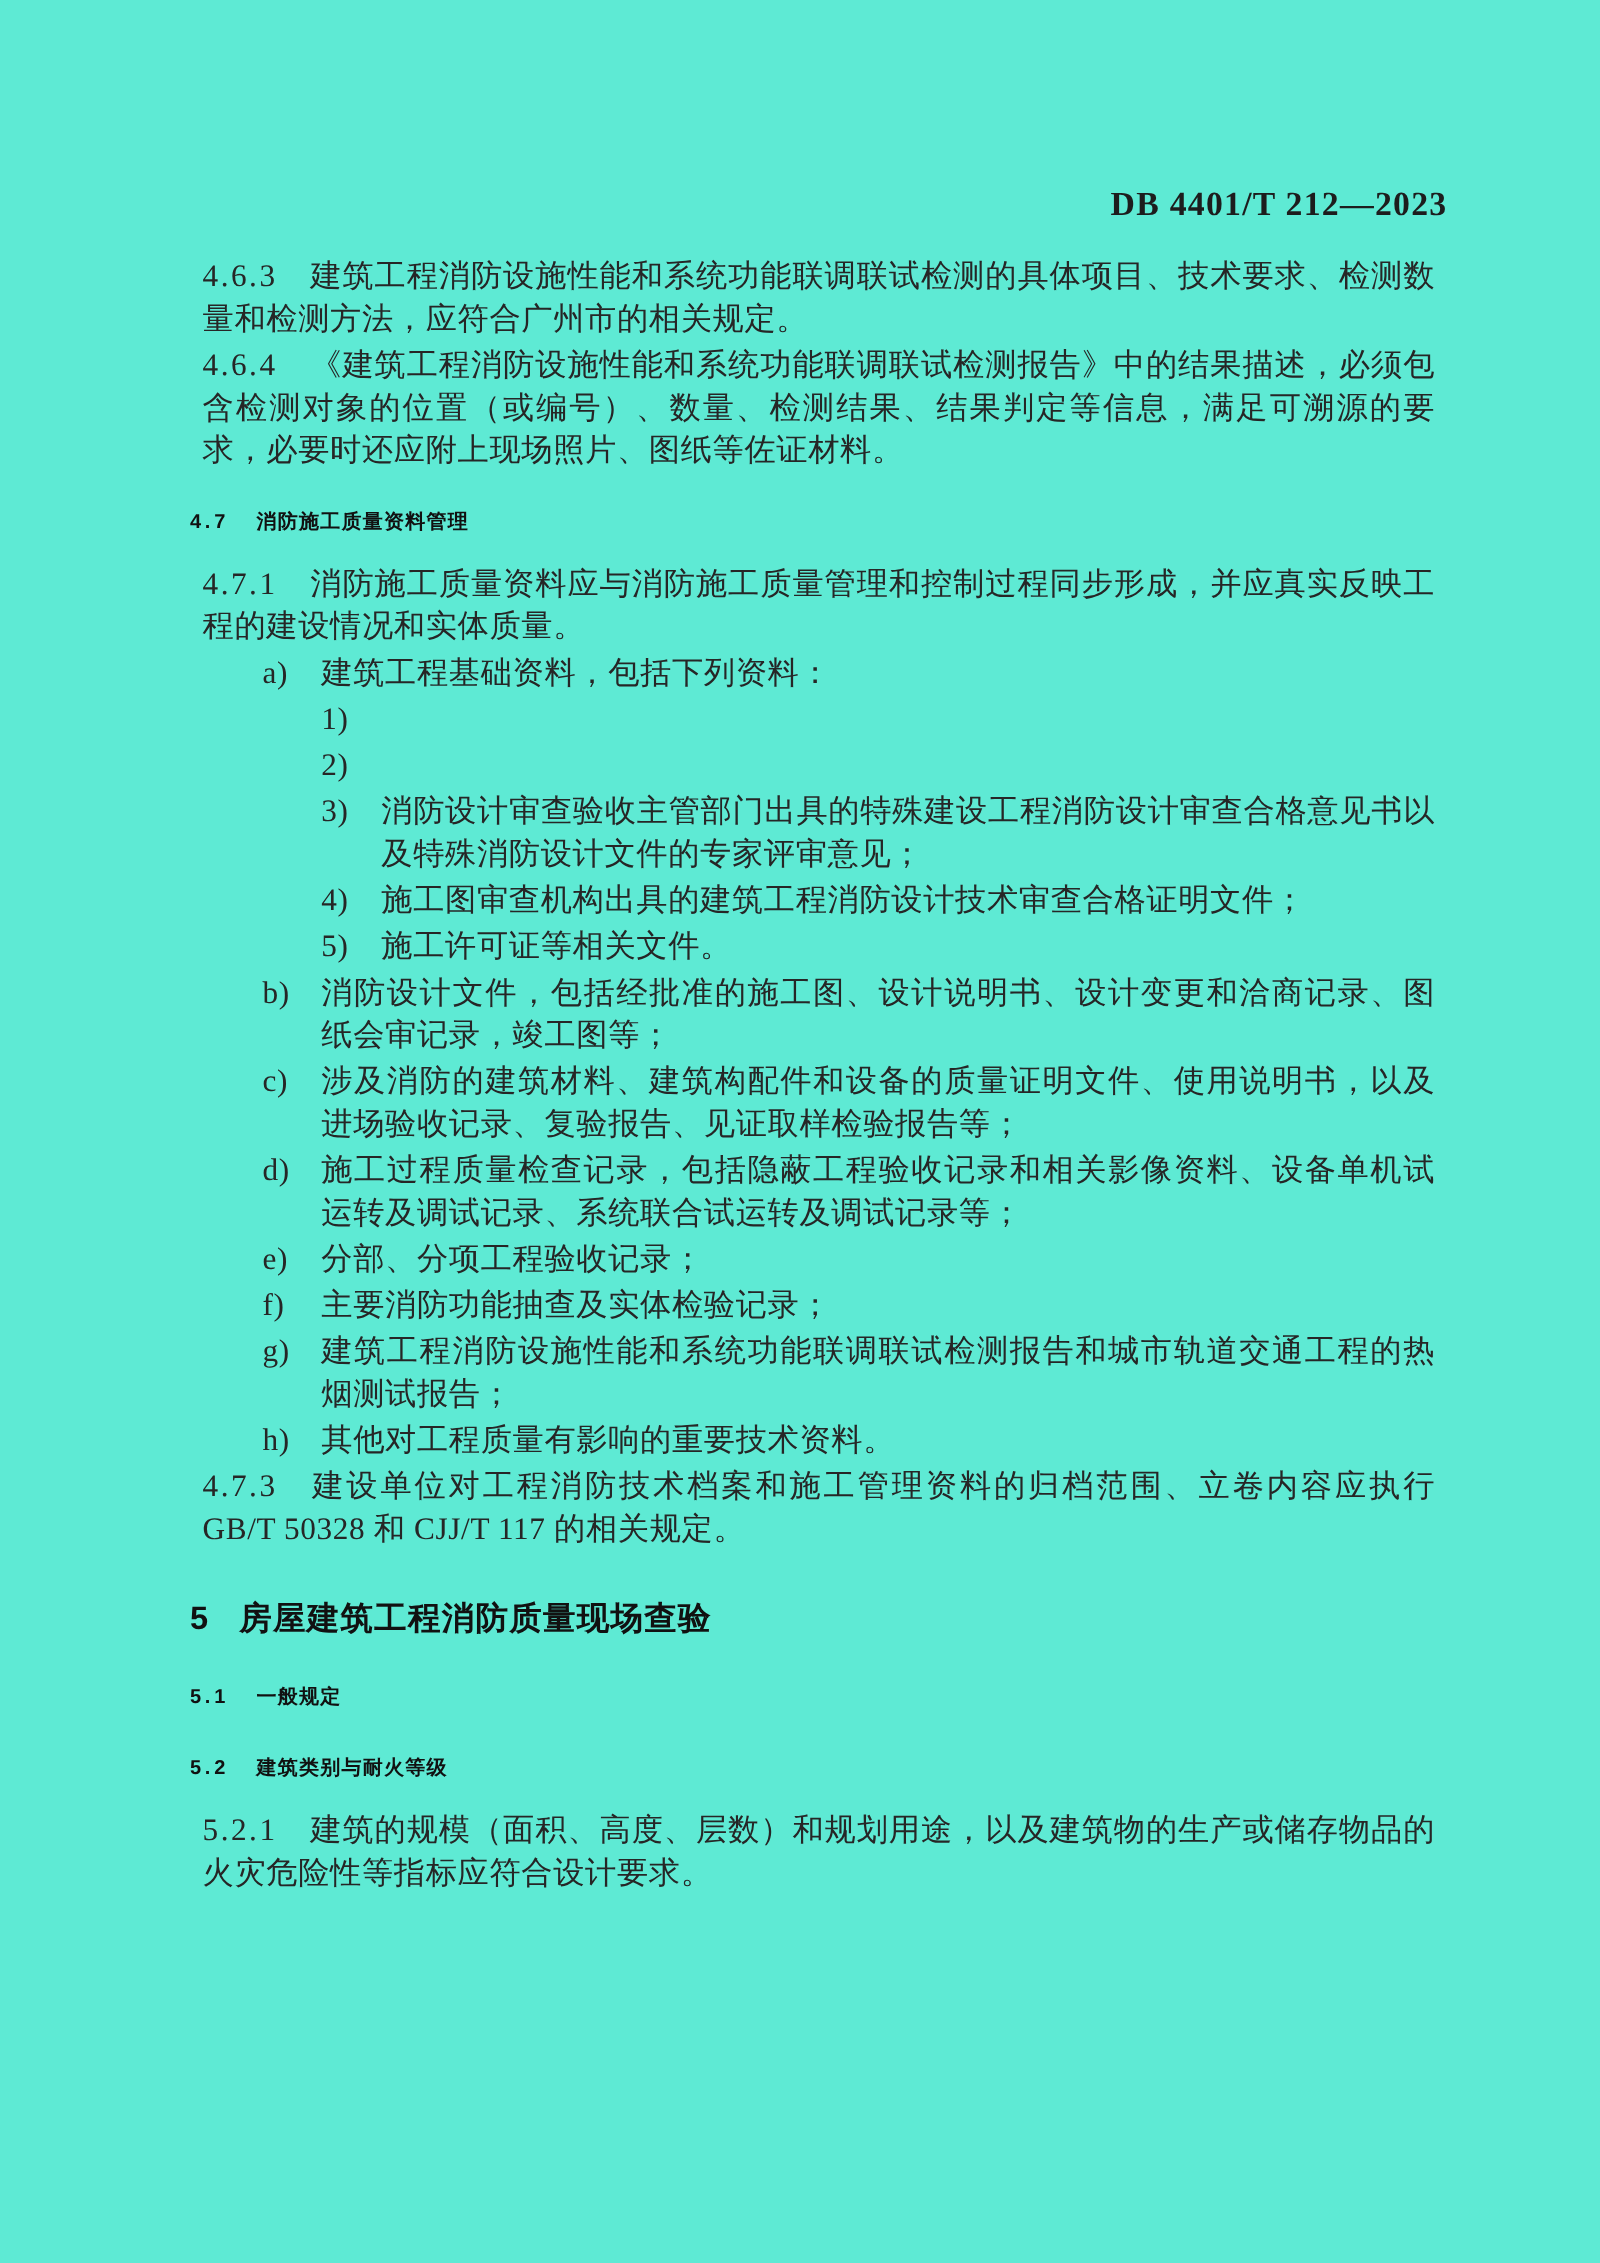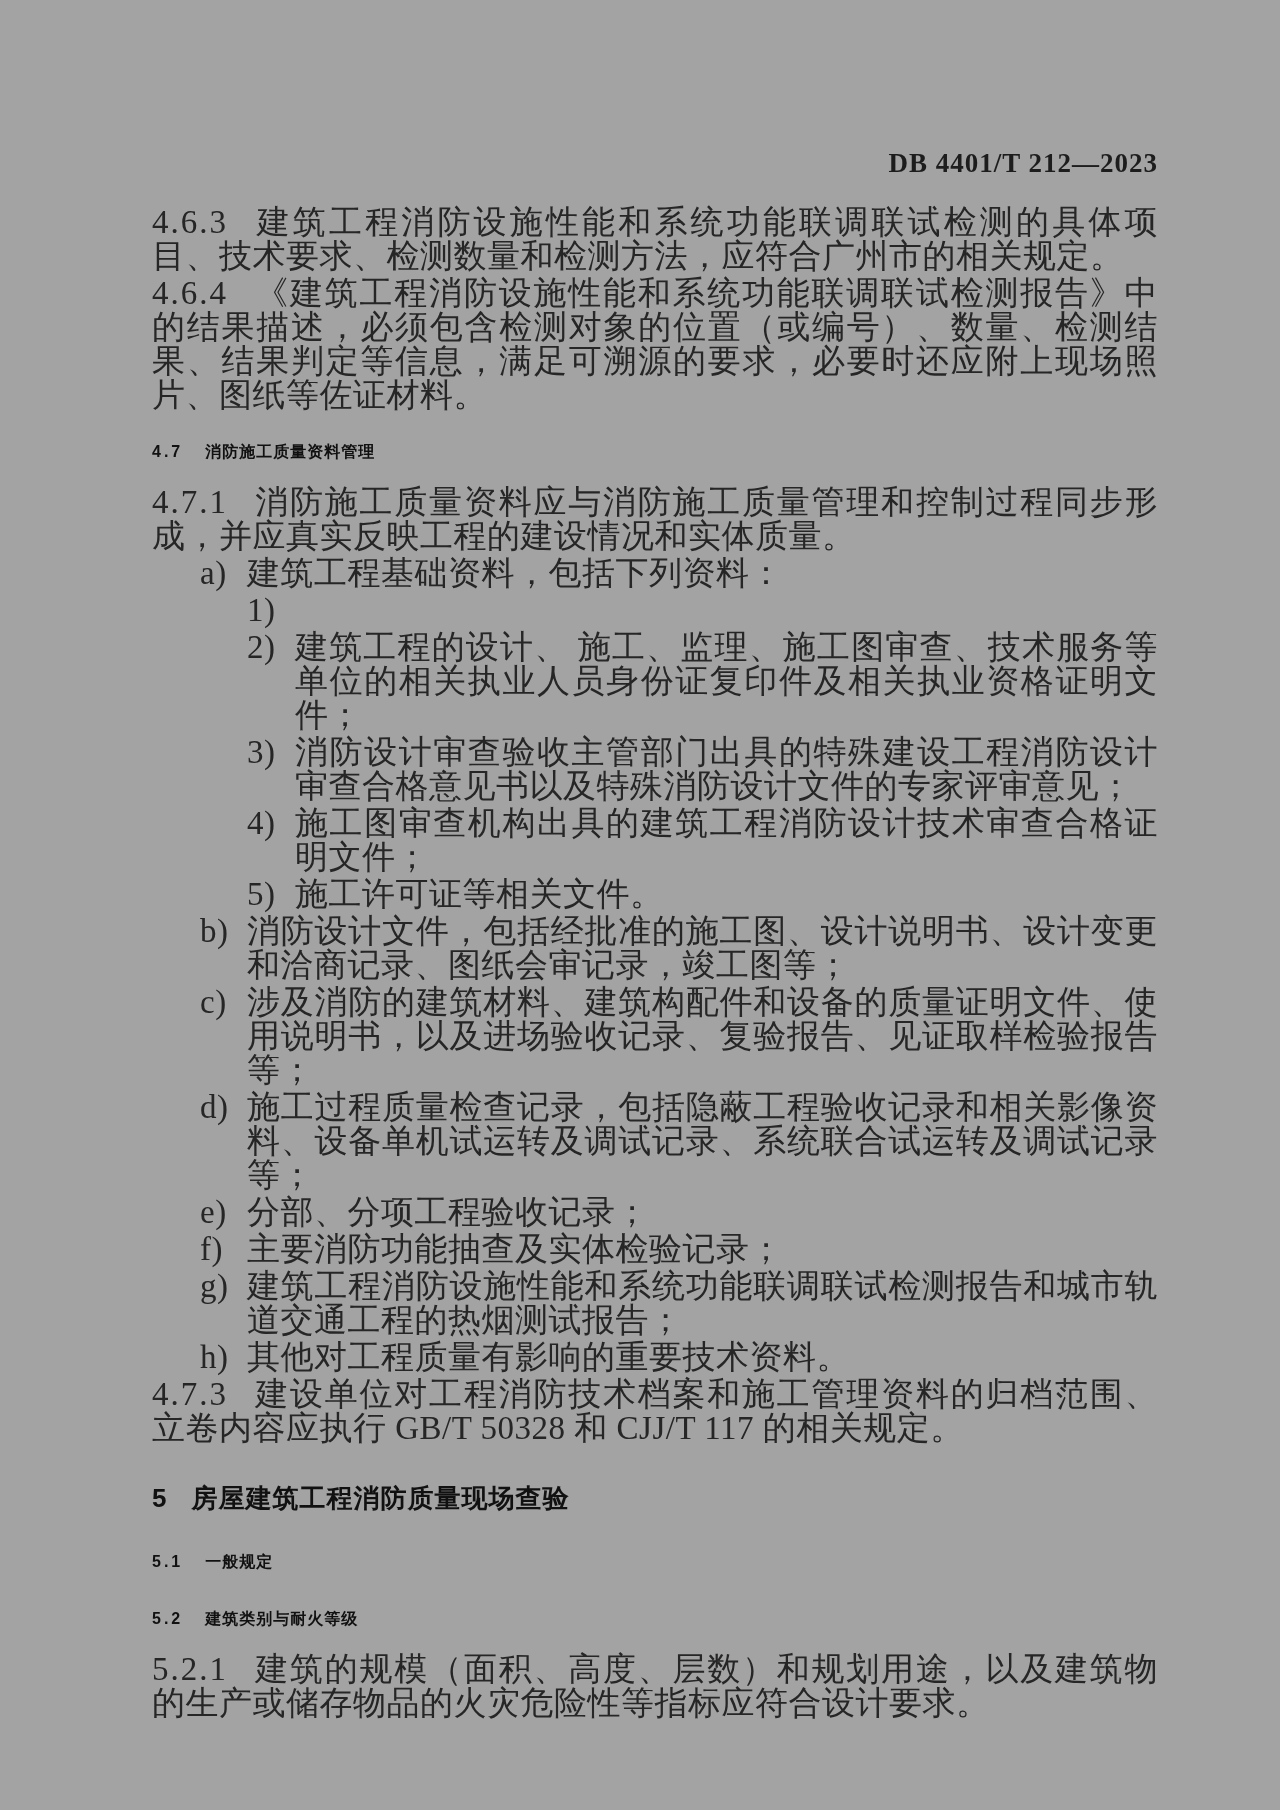--- a/index.html
+++ b/index.html
@@ -4,21 +4,21 @@
 <style>
   html, body {
     margin: 0;
     padding: 0;
     background: #ffffff;
   }
   .page {
     position: relative;
     width: 1280px;
     height: 1810px;
-    background: #a3a3a3;
+    background: #5eead4;
     font-family: "Liberation Serif", serif;
     color: #262626;
     overflow: hidden;
   }
   .doc-header {
     position: absolute;
     top: 148px;
     left: 152px;
     width: 1006px;
     text-align: right;
@@ -28,24 +28,24 @@
     letter-spacing: 1px;
     color: #1d1d1d;
   }
   .doc-body {
     position: absolute;
     top: 202px;
     left: 152px;
     width: 1006px;
   }
   .block {
-    font-size: 33px;
+    font-size: 25px;
     line-height: 34px;
     text-align: justify;
-    margin: 3px 0;
+    margin: 3px 10px;
     letter-spacing: 0.5px;
   }
   
   .para .num {
     margin-right: 26px;
     letter-spacing: 2px;
   }
   
   .list-a {
     display: flex;
@@ -118,21 +118,20 @@
       <div class="block para"><span class="num">4.7.1</span><span class="txt">消防施工质量资料应与消防施工质量管理和控制过程同步形成，并应真实反映工程的建设情况和实体质量。</span></div>
       <div class="block list-a">
         <span class="num">a)</span>
         <span class="txt">建筑工程基础资料，包括下列资料：</span>
       </div>
       <div class="block list-num">
         <span class="num">1)</span>
       </div>
       <div class="block list-num">
         <span class="num">2)</span>
-        <span class="txt">建筑工程的设计、 施工、监理、施工图审查、技术服务等单位的相关执业人员身份证复印件及相关执业资格证明文件；</span>
       </div>
       <div class="block list-num">
         <span class="num">3)</span>
         <span class="txt">消防设计审查验收主管部门出具的特殊建设工程消防设计审查合格意见书以及特殊消防设计文件的专家评审意见；</span>
       </div>
       <div class="block list-num">
         <span class="num">4)</span>
         <span class="txt">施工图审查机构出具的建筑工程消防设计技术审查合格证明文件；</span>
       </div>
       <div class="block list-num">

